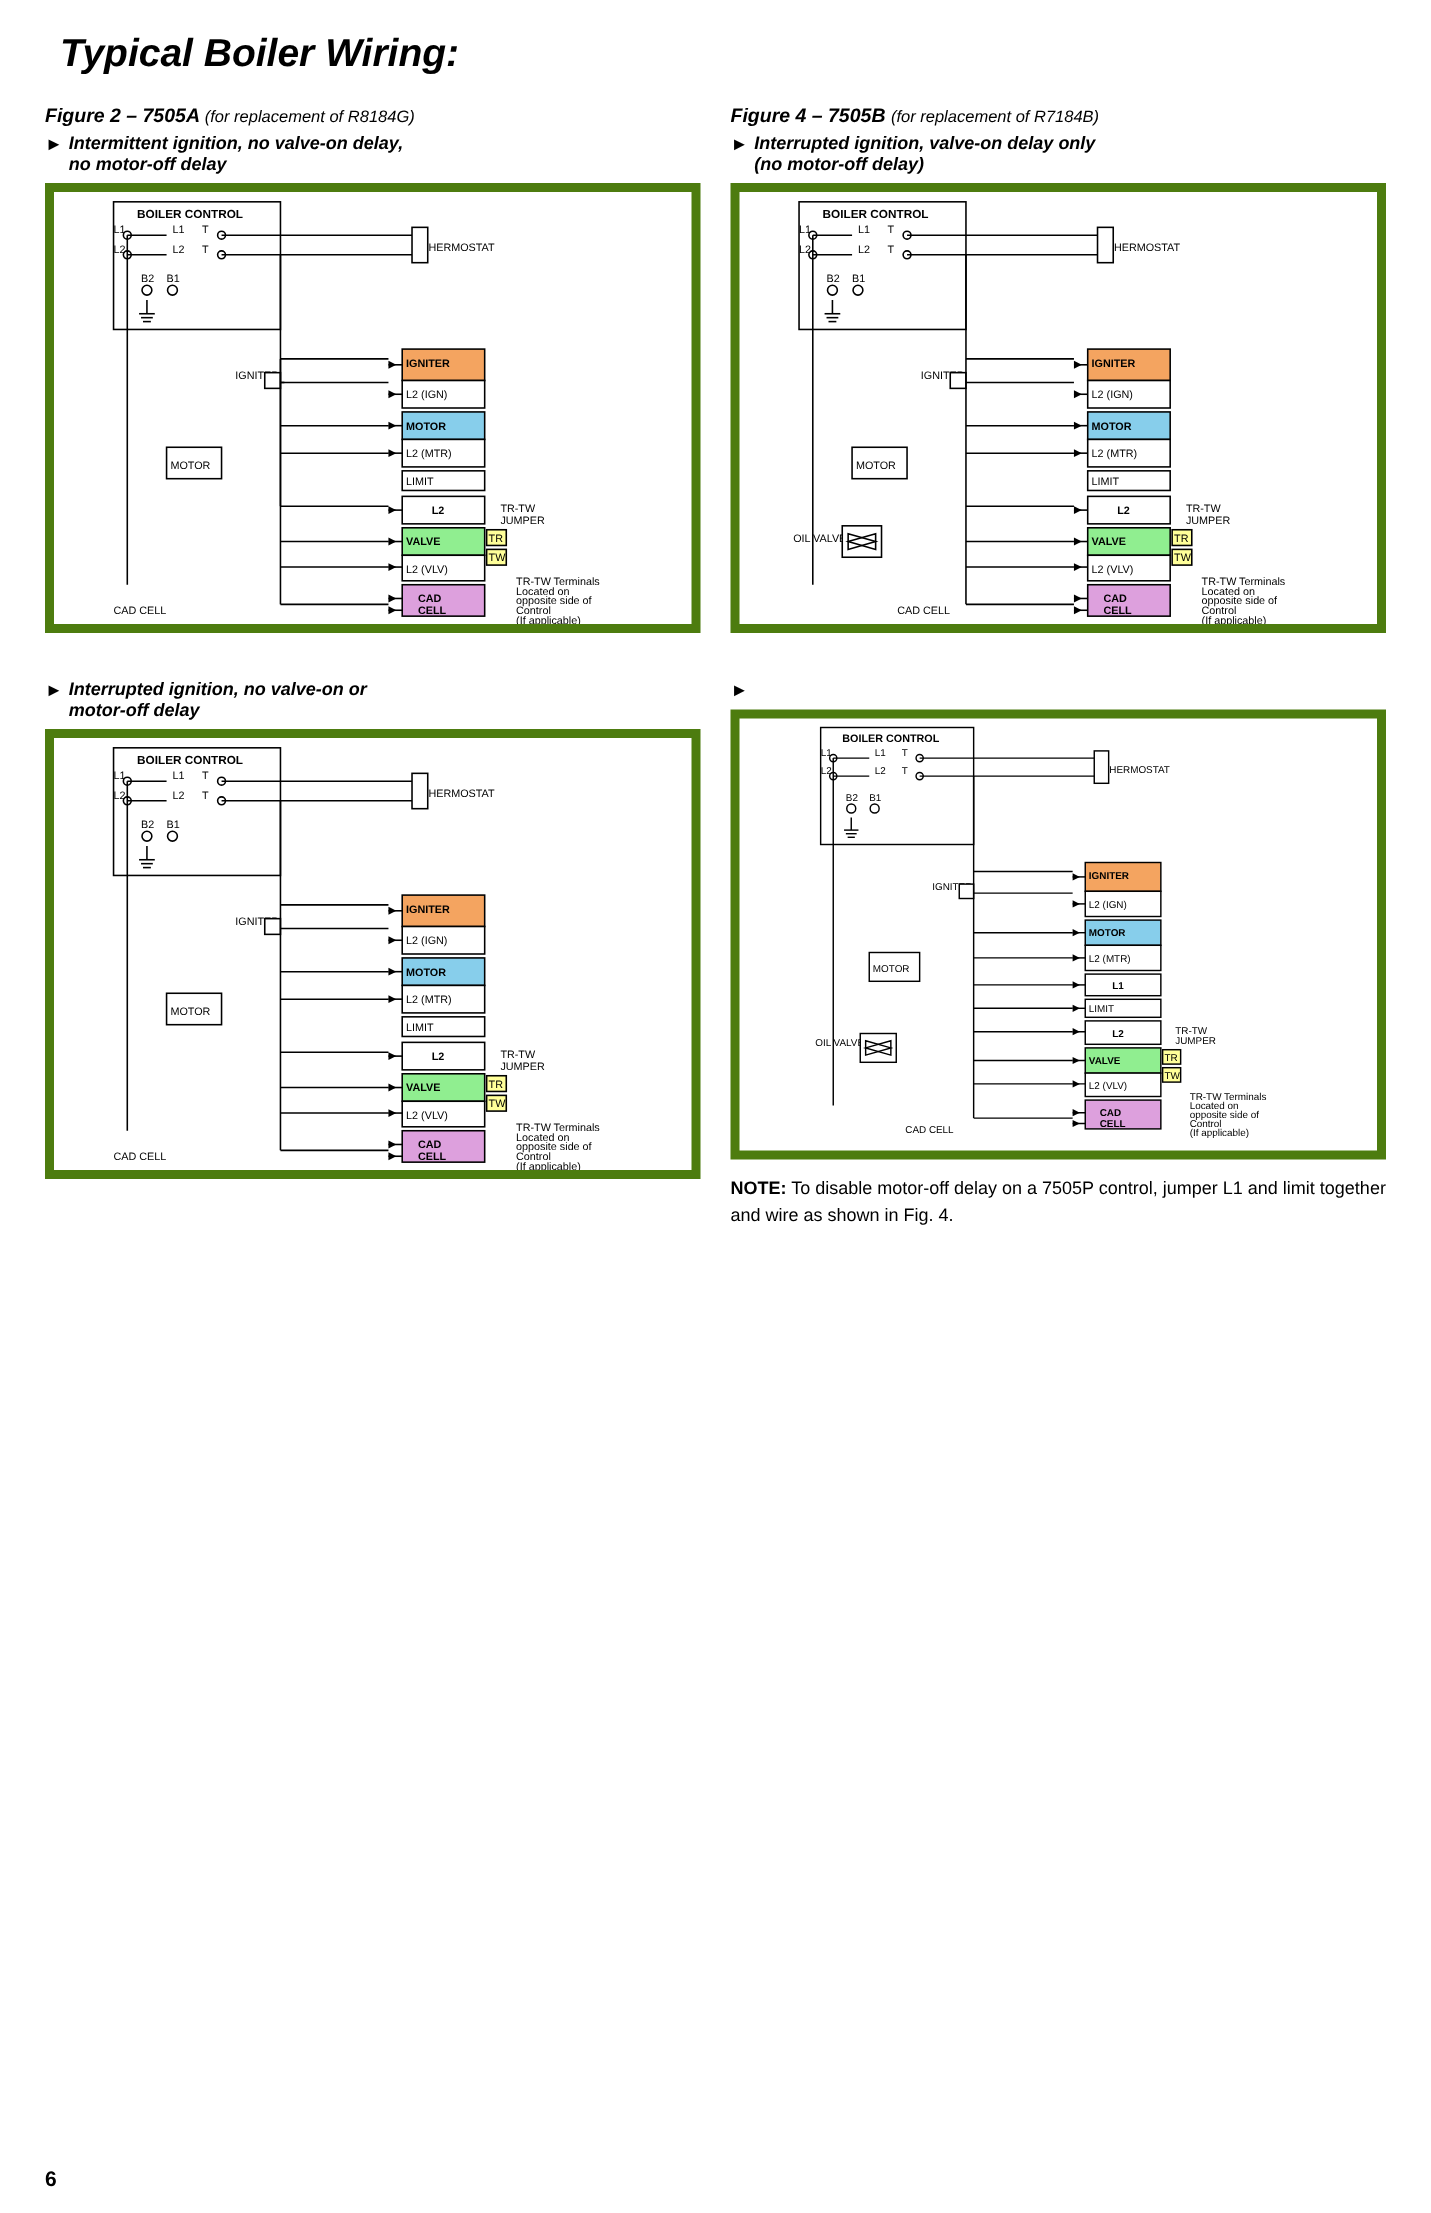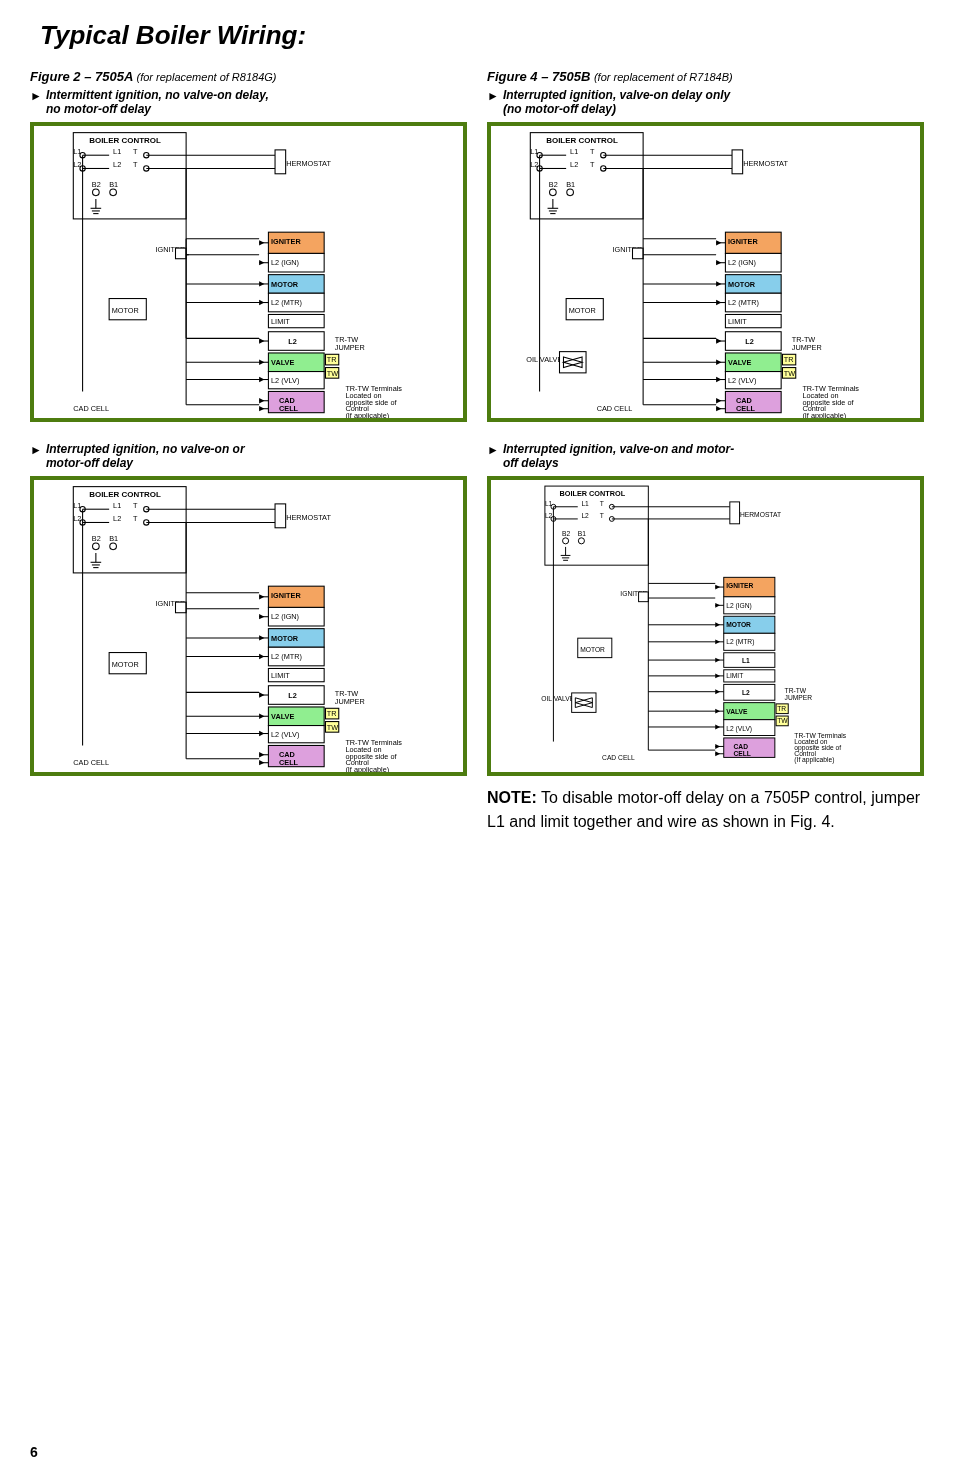--- a/index.html
+++ b/index.html
@@ -14,21 +14,21 @@
     .page-title {
       font-style: italic;
       font-weight: bold;
       font-size: 26px;
       margin-bottom: 18px;
       margin-left: 10px;
     }
     .figures-grid {
       display: grid;
       grid-template-columns: 1fr 1fr;
-      gap: 20px 20px;
+      gap: 30px 20px;
     }
     .figure-block {
       position: relative;
     }
     .figure-title {
       font-style: italic;
       font-weight: bold;
       font-size: 13px;
       margin-bottom: 4px;
     }
@@ -50,41 +50,41 @@
       align-items: flex-start;
       gap: 4px;
     }
     .arrow-bullet {
       font-style: normal;
       font-size: 12px;
       flex-shrink: 0;
       margin-top: 1px;
     }
     .diagram-container {
-      border: 4px solid #4d7c0f;
+      border: 6px solid #4d7c0f;
       background: #fff;
       position: relative;
       width: 100%;
       height: 300px;
       overflow: hidden;
     }
     .diagram-container svg {
       width: 100%;
       height: 100%;
     }
     .page-number {
       position: absolute;
       bottom: 15px;
       left: 30px;
       font-weight: bold;
       font-size: 14px;
     }
     .note-block {
       margin-top: 10px;
-      font-size: 16px;
+      font-size: 12px;
       line-height: 1.5;
     }
     .note-block strong {
       font-weight: bold;
     }
     
     .boiler-label { font-size: 6px; font-weight: bold; fill: #000; }
     .terminal-label { font-size: 5.5px; fill: #000; }
     .component-label { font-size: 5.5px; fill: #000; }
     .connector-box { fill: #fff; stroke: #000; stroke-width: 0.8; }
@@ -472,24 +472,20 @@
         <line x1="93" y1="178" x2="148" y2="178" stroke="#000" stroke-width="0.8"></line>
         <line x1="93" y1="191" x2="148" y2="191" stroke="#000" stroke-width="0.8"></line>
         <line x1="93" y1="210" x2="148" y2="210" stroke="#000" stroke-width="0.8"></line>
       </svg>
     </div>
   </div>
 
   <div class="figure-block">
     <div class="figure-subtitle">
       <span class="arrow-bullet">►</span>
-      <span>
-        <span>Interrupted ignition, valve-on and motor-</span><br>
-        <span>off delays</span>
-      </span>
     </div>
     <div class="diagram-container">
       <svg viewBox="0 0 280 240" xmlns="http://www.w3.org/2000/svg">
         <rect x="8" y="5" width="85" height="65" class="connector-box"></rect>
         <text x="20" y="13" class="boiler-label">BOILER CONTROL</text>
         <line x1="15" y1="22" x2="35" y2="22" stroke="#000" stroke-width="0.8"></line>
         <text x="8" y="21" class="terminal-label">L1</text>
         <circle cx="15" cy="22" r="2" fill="none" stroke="#000" stroke-width="0.8"></circle>
         <text x="38" y="21" class="terminal-label">L1</text>
         <text x="53" y="21" class="terminal-label">T</text>

